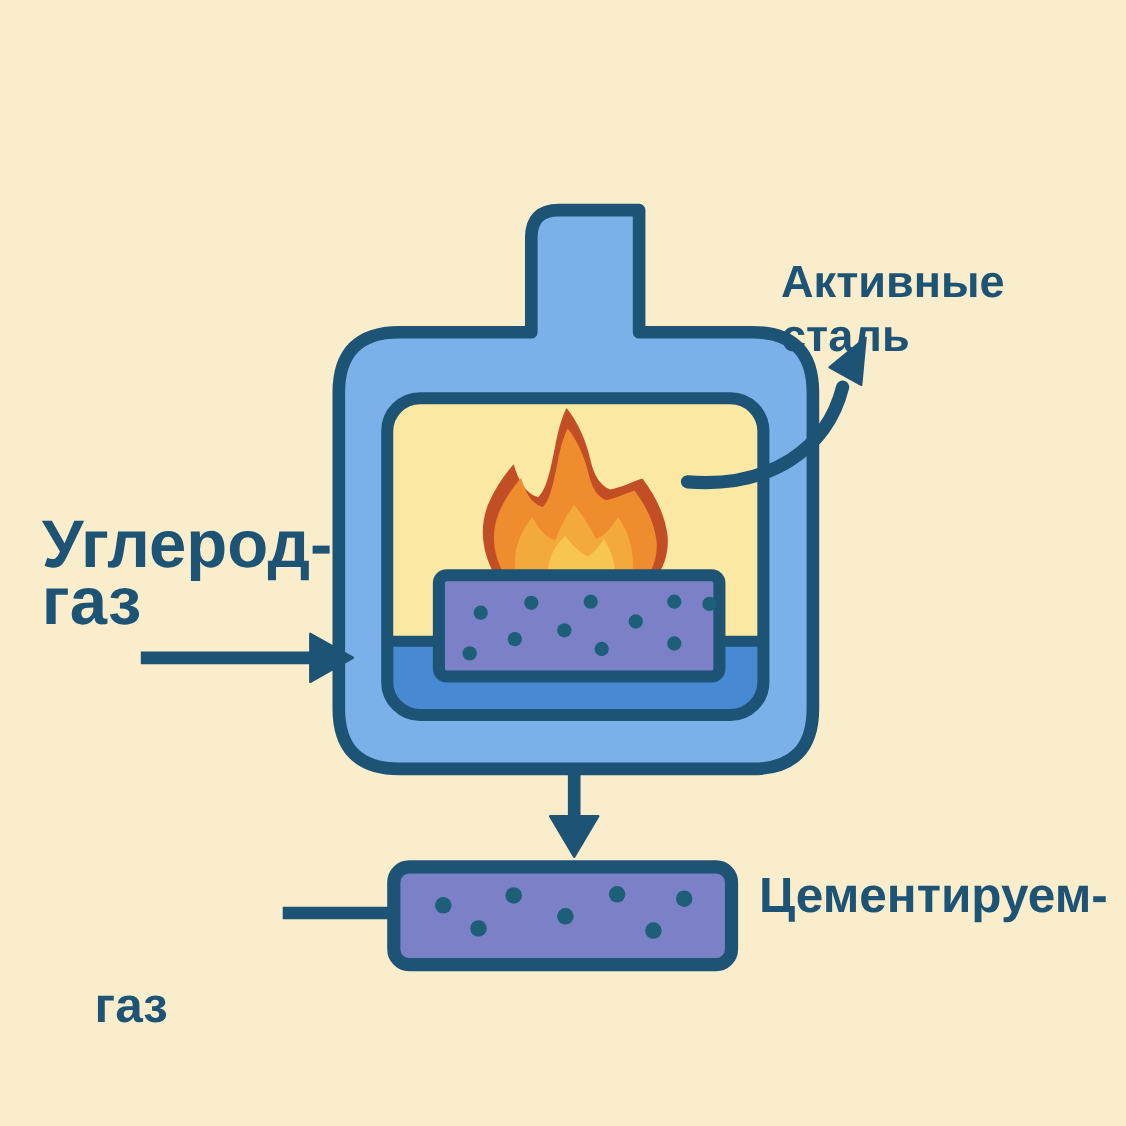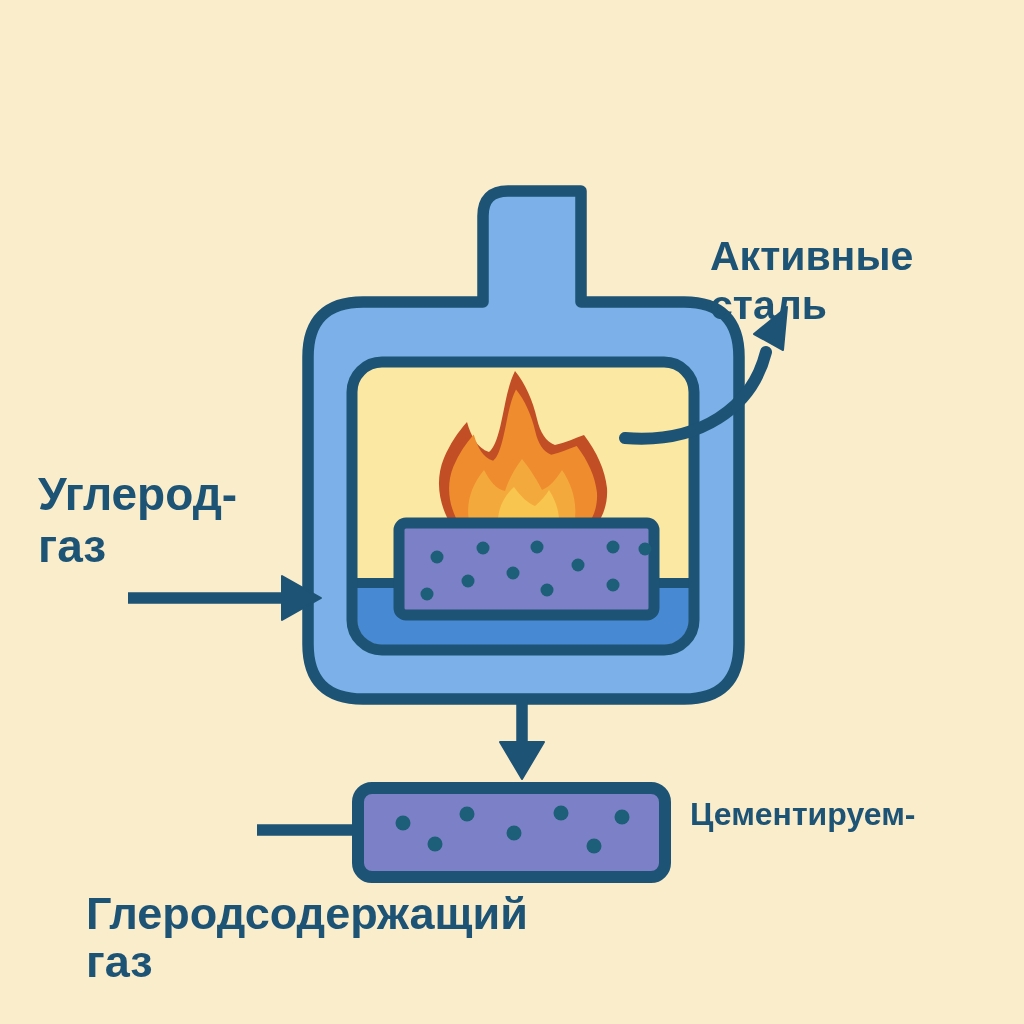--- a/index.html
+++ b/index.html
@@ -26,22 +26,22 @@
   .title{
     position:absolute;top:64px;left:0;width:1024px;text-align:center;
     font-size:84px;line-height:84px;font-weight:700;letter-spacing:3px;
     color:var(--title-text);
     -webkit-text-stroke:2.2px var(--title-text);
   }
   .label{
     position:absolute;color:var(--ink);font-weight:700;white-space:nowrap;
   }
   .label-active{left:710px;top:232px;width:304px;text-align:left;font-size:41px;line-height:49px;}
-  .label-carbon{left:38px;top:468px;font-size:46px;line-height:52px;}
-  .label-cemented{left:690px;top:790px;font-size:32px;line-height:48px;}
+  .label-carbon{left:38px;top:468px;font-size:61px;line-height:52px;}
+  .label-cemented{left:690px;top:790px;font-size:45px;line-height:48px;}
   .label-bottomgas{left:86px;top:890px;font-size:45px;line-height:48px;}
 
   .outline-shape{fill:var(--furnace-fill);stroke:var(--ink);stroke-width:11.5;stroke-linejoin:round;}
   .chamber-fill{fill:var(--chamber-fill);}
   .chamber-outline{fill:none;stroke:var(--ink);stroke-width:11;}
   .water{fill:var(--furnace-water);}
   .ink-line{stroke:var(--ink);stroke-width:10;}
   .steel{fill:var(--steel-fill);stroke:var(--ink);stroke-width:11;stroke-linejoin:round;}
   .steel-thick{fill:var(--steel-fill);stroke:var(--ink);stroke-width:12;stroke-linejoin:round;}
   .dot{fill:var(--steel-dot);}
@@ -148,17 +148,16 @@
   <div class="label label-carbon">
     <div>Углерод-</div>
     <div>газ</div>
   </div>
 
   <div class="label label-cemented">
     <div>Цементируем-</div>
   </div>
 
   <div class="label label-bottomgas">
-    <div>Глеродсодержащий</div>
     <div>газ</div>
   </div>
 
 </div>
 
 </body></html>

